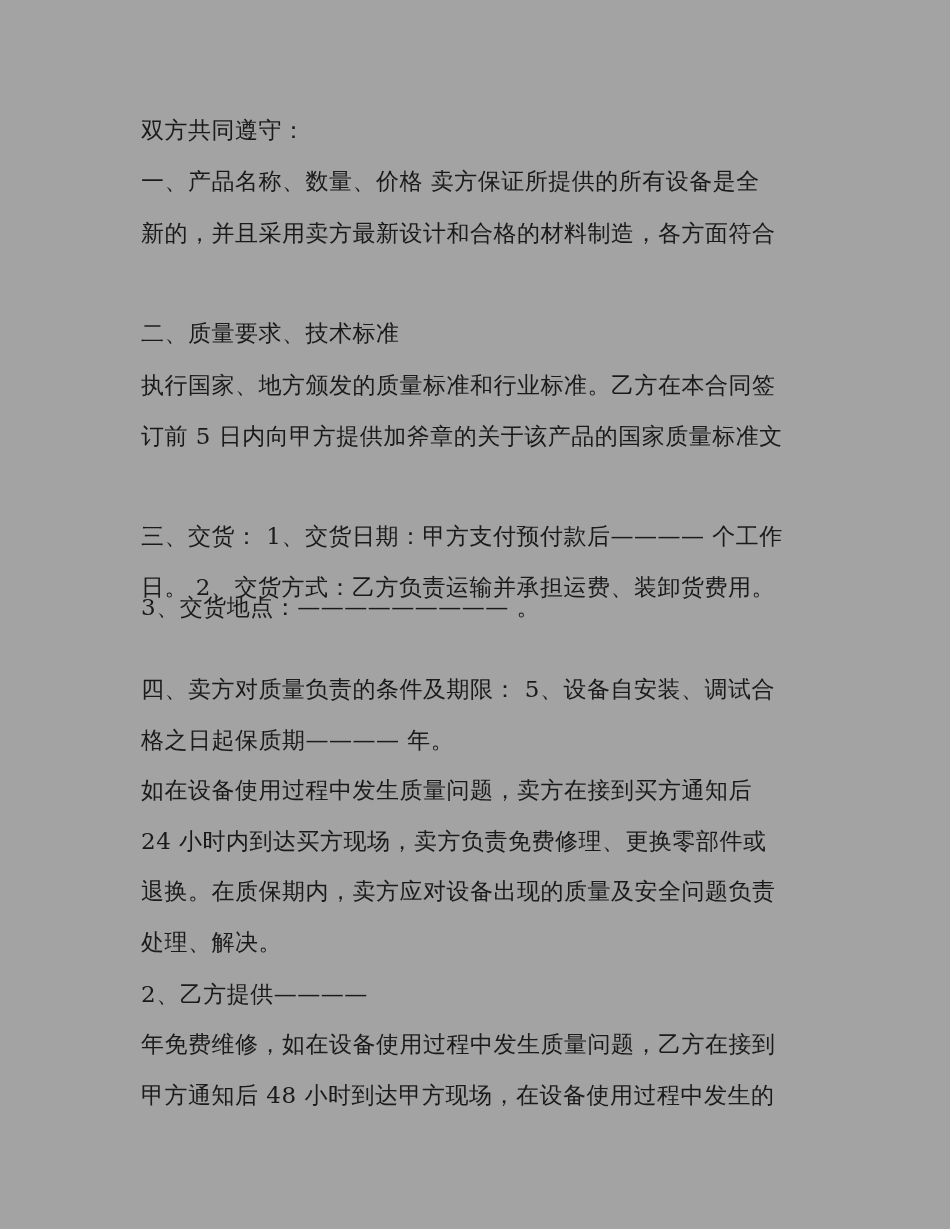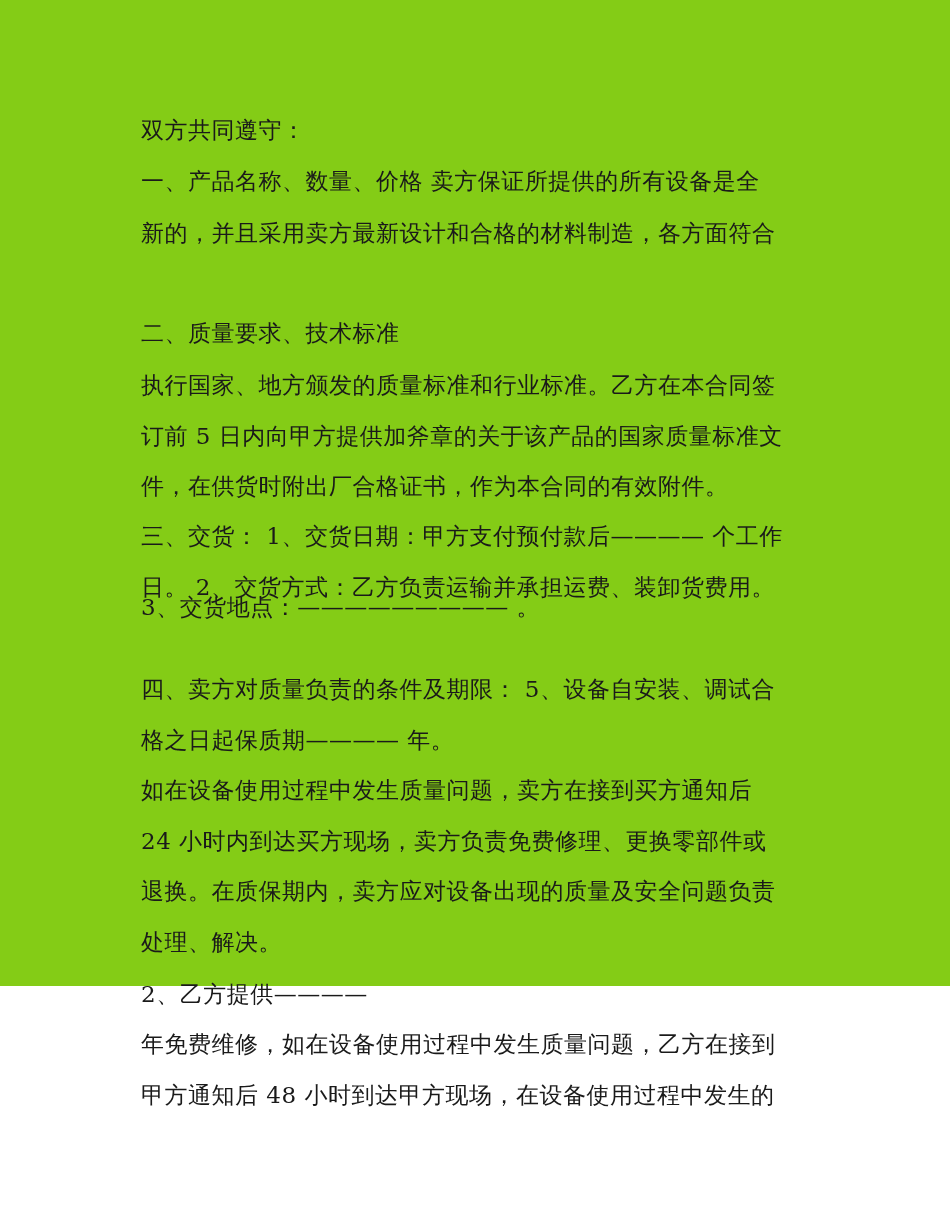--- a/index.html
+++ b/index.html
@@ -13,43 +13,42 @@
       overflow: hidden;
       position: relative;
       font-family: "DejaVu Serif", "Liberation Serif", serif;
       color: #1a1a1a;
     }
     .page {
       position: absolute;
       left: 0;
       top: 0;
       width: 950px;
-      height: 986px;
-      background: #84cc16;
+      height: 1229px;
+      background: #a3a3a3;
     }
     .line {
       position: absolute;
       left: 141px;
       font-size: 23px;
       line-height: 30px;
       white-space: nowrap;
       letter-spacing: 0.5px;
     }
   </style>
 </head>
 <body>
 
 <div class="page">
   <div class="line" style="top:115px">双方共同遵守：</div>
   <div class="line" style="top:166px">一、产品名称、数量、价格 卖方保证所提供的所有设备是全</div>
   <div class="line" style="top:218px">新的，并且采用卖方最新设计和合格的材料制造，各方面符合</div>
   <div class="line" style="top:318px">二、质量要求、技术标准</div>
   <div class="line" style="top:370px">执行国家、地方颁发的质量标准和行业标准。乙方在本合同签</div>
   <div class="line" style="top:421px">订前 5 日内向甲方提供加斧章的关于该产品的国家质量标准文</div>
-  <div class="line" style="top:471px">件，在供货时附出厂合格证书，作为本合同的有效附件。</div>
   <div class="line" style="top:521px">三、交货： 1、交货日期：甲方支付预付款后———— 个工作</div>
   <div class="line" style="top:572px">日。 2、交货方式：乙方负责运输并承担运费、装卸货费用。</div>
   <div class="line" style="top:592px">3、交货地点：————————— 。</div>
   <div class="line" style="top:674px">四、卖方对质量负责的条件及期限： 5、设备自安装、调试合</div>
   <div class="line" style="top:725px">格之日起保质期———— 年。</div>
   <div class="line" style="top:775px">如在设备使用过程中发生质量问题，卖方在接到买方通知后</div>
   <div class="line" style="top:826px">24 小时内到达买方现场，卖方负责免费修理、更换零部件或</div>
   <div class="line" style="top:876px">退换。在质保期内，卖方应对设备出现的质量及安全问题负责</div>
   <div class="line" style="top:927px">处理、解决。</div>
   <div class="line" style="top:979px">2、乙方提供————</div>

